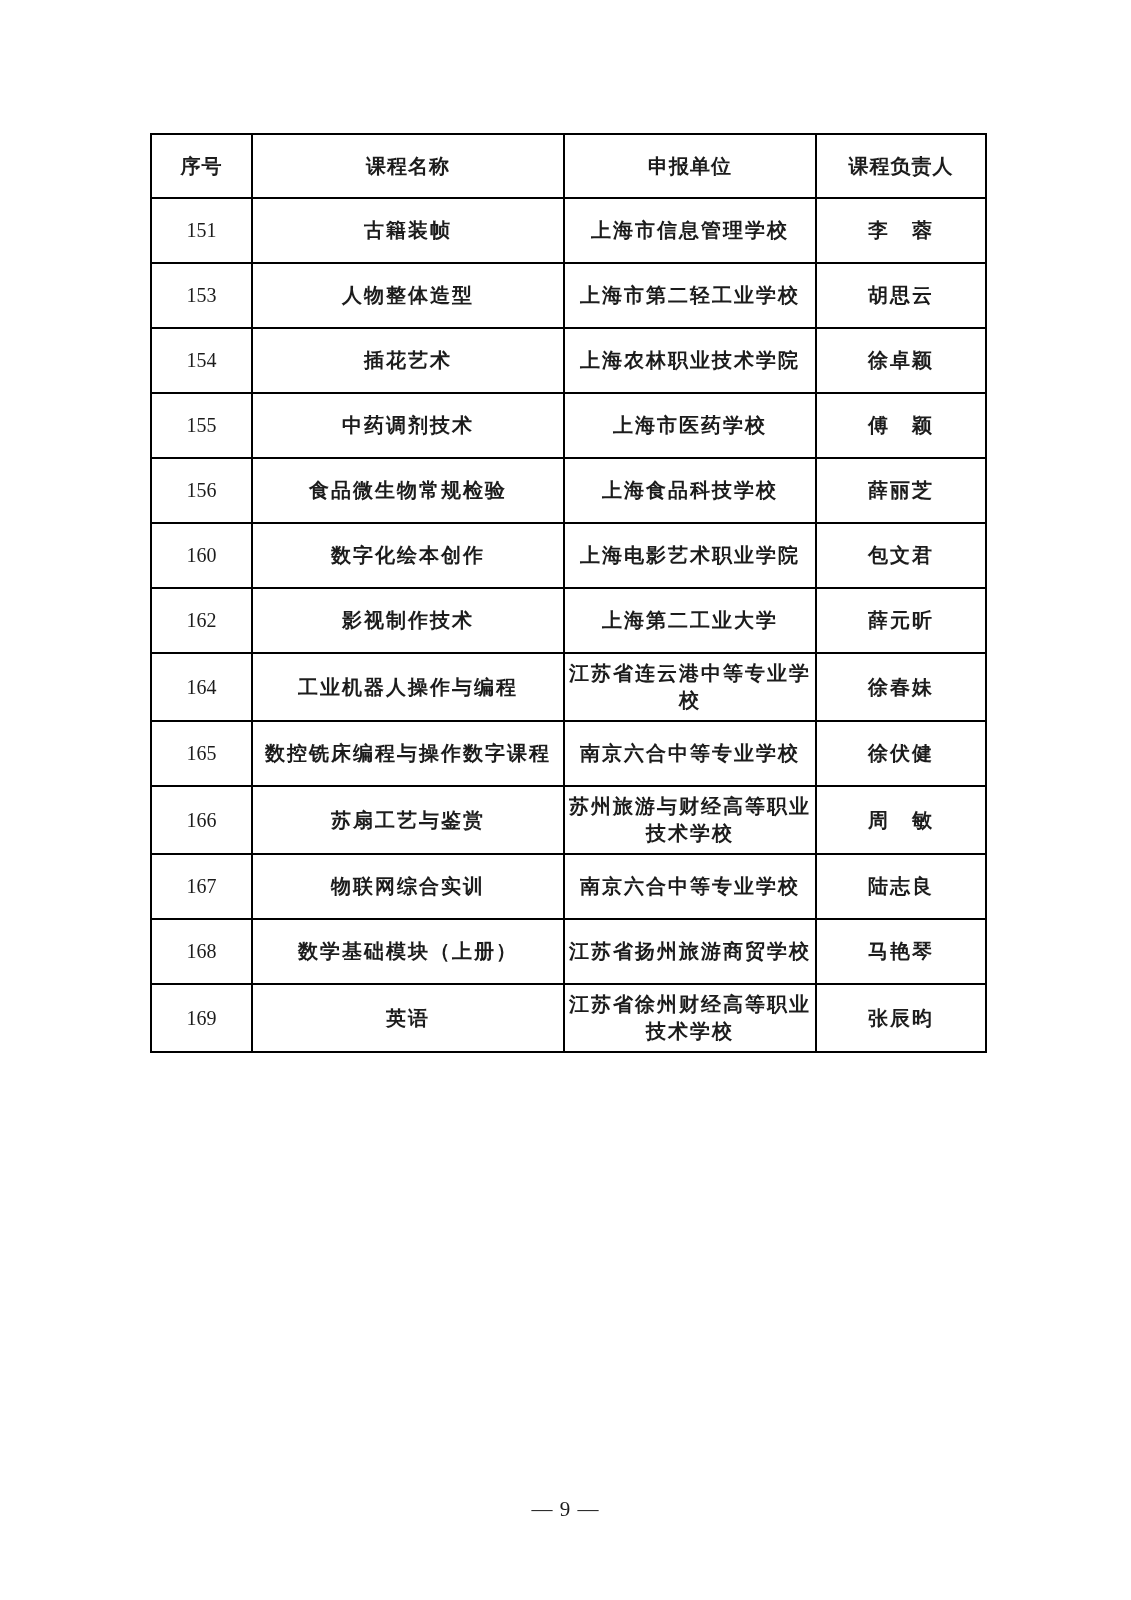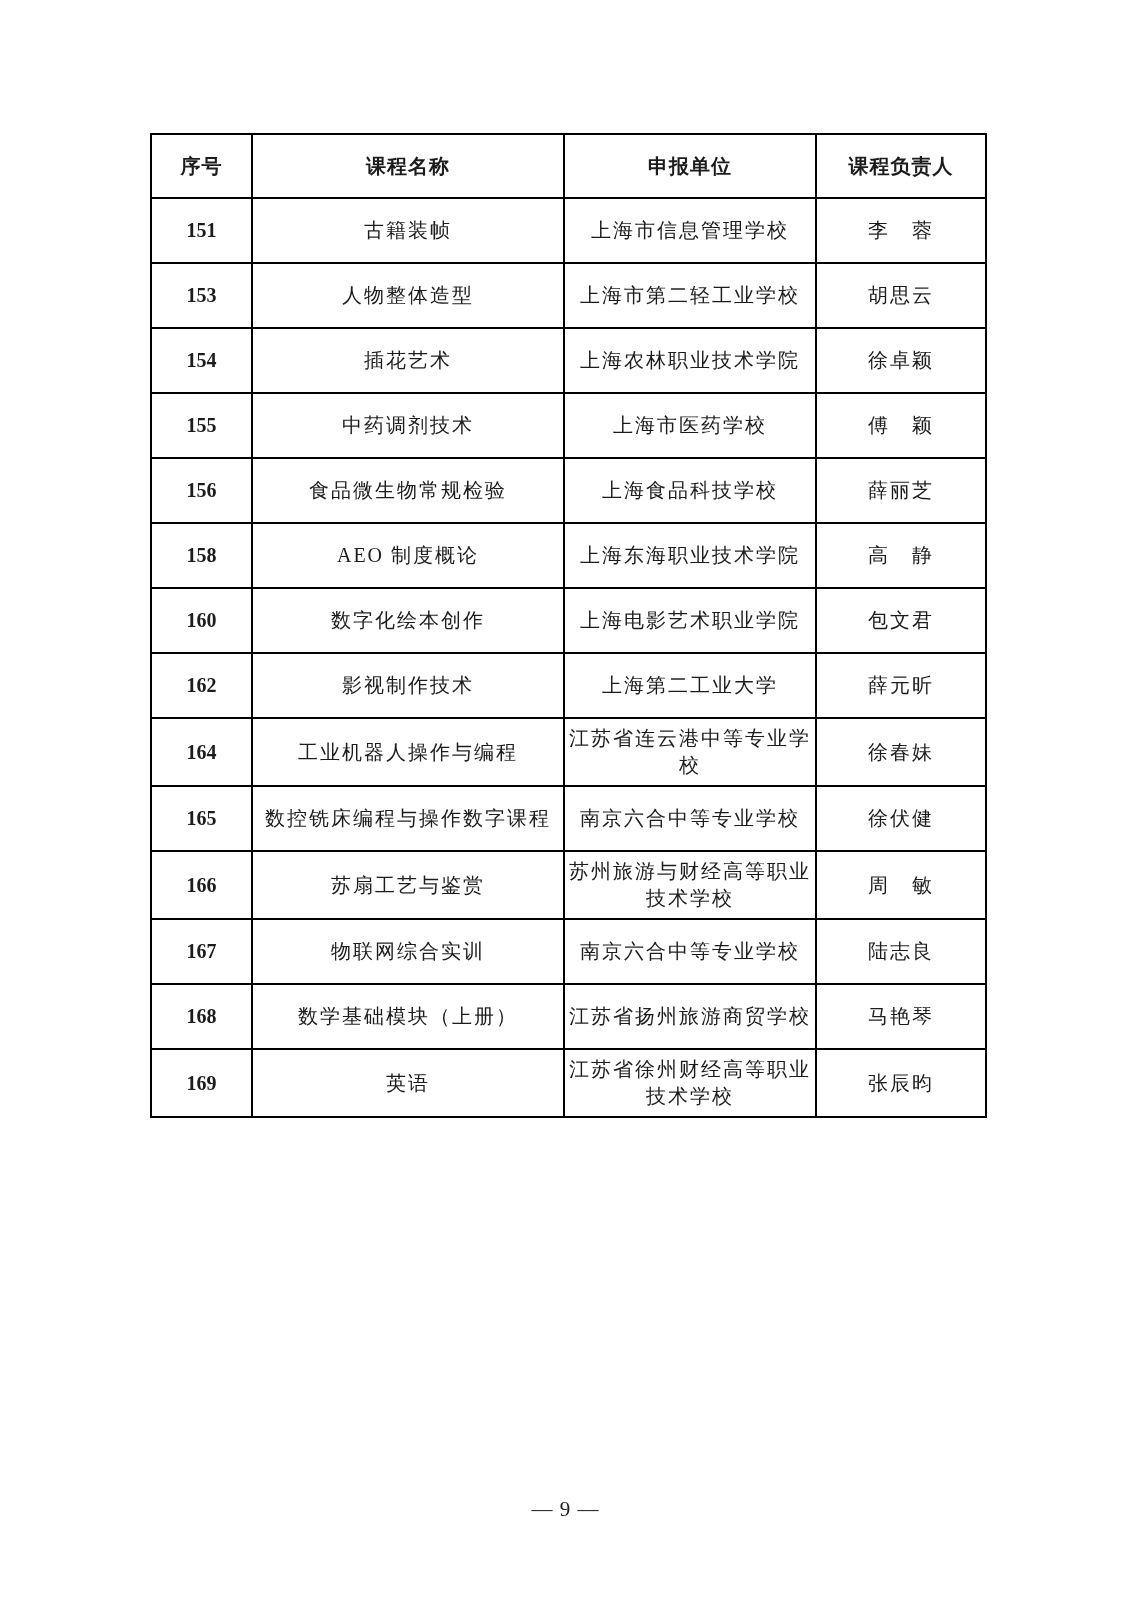--- a/index.html
+++ b/index.html
@@ -48,26 +48,26 @@
     font-size: 20px;
     letter-spacing: 1px;
   }
   .course-table td {
     height: 51px; 
     font-size: 20px;
   }
   td.cell-no {
     font-family: "Liberation Serif", "DejaVu Serif", serif;
     letter-spacing: 0;
-    font-weight: bold;
   }
   td.cell-course,
   td.cell-unit,
   td.cell-leader {
     letter-spacing: 2px;
+    font-weight: bold;
   }
   .page-footer {
     position: absolute;
     top: 1497px;
     left: 0;
     width: 100%;
     text-align: center;
     font-size: 21px;
     font-family: "Liberation Serif", "DejaVu Serif", serif;
     color: #1c1c1c;
@@ -126,26 +126,20 @@
   </tr>
 
   <tr>
     <td class="cell-no">156</td>
     <td class="cell-course">食品微生物常规检验</td>
     <td class="cell-unit">上海食品科技学校</td>
     <td class="cell-leader">薛丽芝</td>
   </tr>
 
 
-  <tr>
-    <td class="cell-no">158</td>
-    <td class="cell-course">AEO 制度概论</td>
-    <td class="cell-unit">上海东海职业技术学院</td>
-    <td class="cell-leader">高　静</td>
-  </tr>
 
 
   <tr>
     <td class="cell-no">160</td>
     <td class="cell-course">数字化绘本创作</td>
     <td class="cell-unit">上海电影艺术职业学院</td>
     <td class="cell-leader">包文君</td>
   </tr>
 
 

